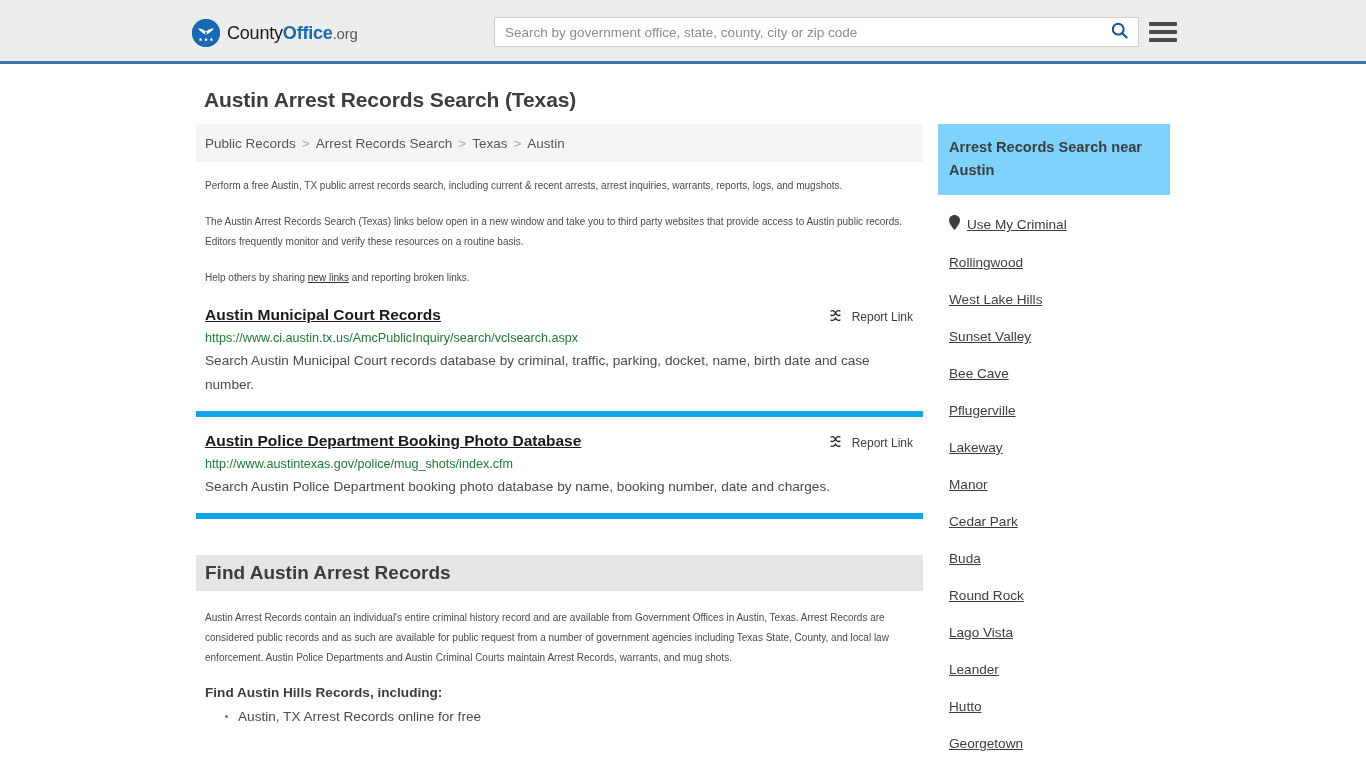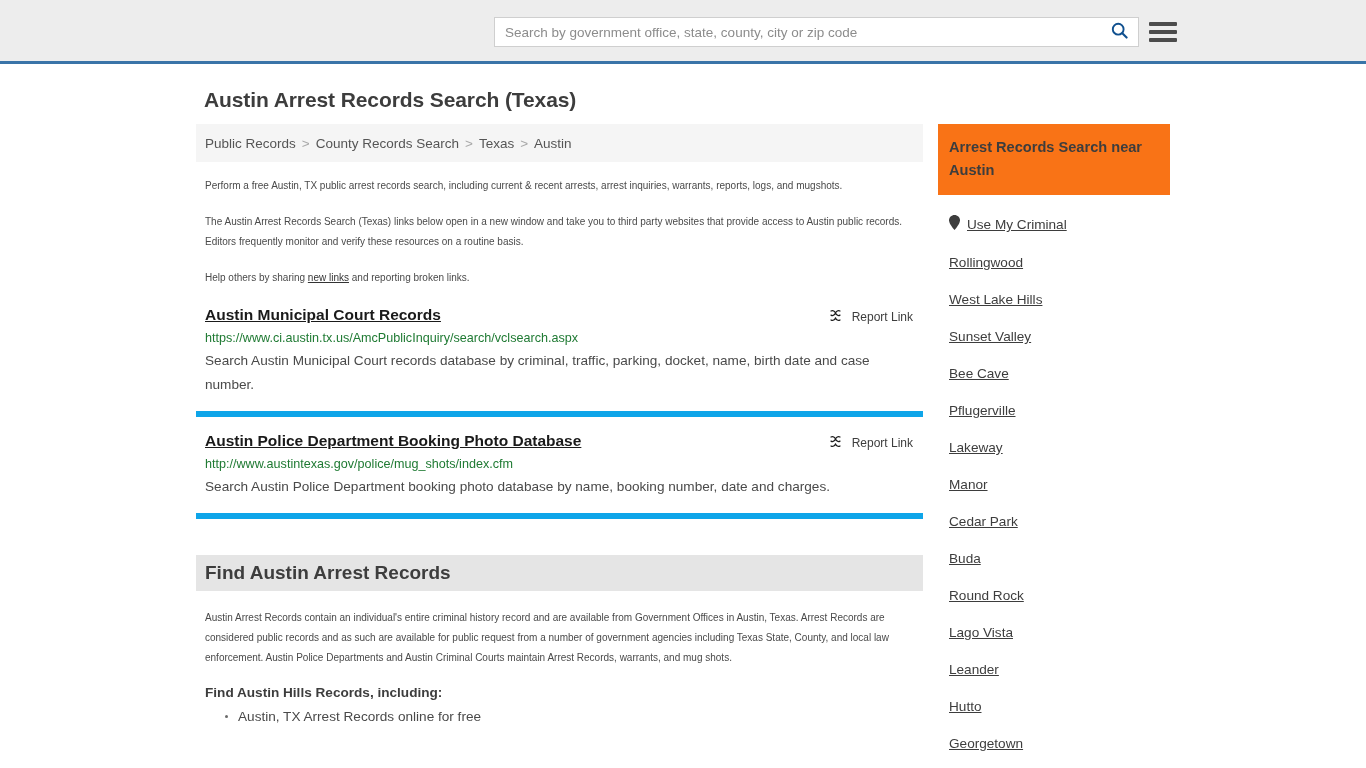--- a/index.html
+++ b/index.html
@@ -236,21 +236,21 @@
     position: absolute;
     left: -13px;
     top: 8px;
     width: 3px; height: 3px;
     background: #6b6b6b;
     border-radius: 50%;
   }
 
   
   .side-band {
-    background: #f97316;
+    background: #7dd3fc;
     padding: 12px 12px 13px 11px;
     font-size: 14.6px;
     font-weight: 700;
     color: #3d3d3d;
     line-height: 23px;
   }
   .side-list { padding: 0 0 0 11px; margin: 0; list-style: none; }
   .side-list li { margin-top: 19px; }
   .side-list li:first-child { margin-top: 20px; }
   .side-list a {
@@ -259,20 +259,33 @@
     text-decoration: underline;
   }
   .loc-row { display: flex; align-items: center; gap: 7px; }
   .pin-icon { flex: 0 0 auto; display: block; }
 </style>
 </head>
 <body>
 
 <div class="site-header">
 
+  <a class="logo-wrap" href="#">
+    <span class="logo-mark">
+      <svg width="28" height="28" viewBox="0 0 28 28" aria-hidden="true">
+        <circle cx="14" cy="14" r="14" fill="#1669b4"></circle>
+        <path d="M6 9.5 C8.5 9 11 10 14 12.6 C17 10 19.5 9 22 9.5 C20.5 11.5 18.5 13.6 14 16 C9.5 13.6 7.5 11.5 6 9.5 Z" fill="#ffffff"></path>
+        <path d="M14 12.2 L15.1 14.6 L13.9 16.3 L12.9 14.6 Z" fill="#1669b4"></path>
+        <path d="M8.6 18.6 l.55 1.25 1.35.1 -1.03.9 .33 1.32 -1.2-.72 -1.2.72 .33-1.32 -1.03-.9 1.35-.1z" fill="#ffffff"></path>
+        <path d="M14 18.6 l.55 1.25 1.35.1 -1.03.9 .33 1.32 -1.2-.72 -1.2.72 .33-1.32 -1.03-.9 1.35-.1z" fill="#ffffff"></path>
+        <path d="M19.4 18.6 l.55 1.25 1.35.1 -1.03.9 .33 1.32 -1.2-.72 -1.2.72 .33-1.32 -1.03-.9 1.35-.1z" fill="#ffffff"></path>
+      </svg>
+    </span>
+    <span class="logo-text"><span>County</span><span class="b">Office</span><span class="tld">.org</span></span>
+  </a>
 
   <div class="search-wrap">
     <input class="search-input" type="text" placeholder="Search by government office, state, county, city or zip code" style="">
     <button class="search-btn">
       <span>
         <svg width="17" height="17" viewBox="0 0 17 17" aria-hidden="true">
           <circle cx="7.2" cy="7.2" r="5.4" fill="none" stroke="#10508f" stroke-width="1.9"></circle>
           <line x1="11.3" y1="11.3" x2="15.6" y2="15.6" stroke="#10508f" stroke-width="2.1" stroke-linecap="round"></line>
         </svg>
       </span>
@@ -288,21 +301,21 @@
 
 <div class="page">
 
   <h1 class="page-title">Austin Arrest Records Search (Texas)</h1>
 
   <div class="content">
 
     <nav class="breadcrumb">
       <a href="#">Public Records</a>
       <span class="sep">&gt;</span>
-      <a href="#">County Records Search</a>
+      <a href="#">Arrest Records Search</a>
       <span class="sep">&gt;</span>
       <a href="#">Texas</a>
       <span class="sep">&gt;</span>
       <span class="cur">Austin</span>
     </nav>
 
     <p class="para p1">Perform a free Austin, TX public arrest records search, including current &amp; recent arrests, arrest inquiries, warrants, reports, logs, and mugshots.</p>
     <p class="para p2">The Austin Arrest Records Search (Texas) links below open in a new window and take you to third party websites that provide access to Austin public records. Editors frequently monitor and verify these resources on a routine basis.</p>
     <p class="para p3"><span>Help others by sharing </span><a href="#">new links</a><span> and reporting broken links.</span></p>
 

